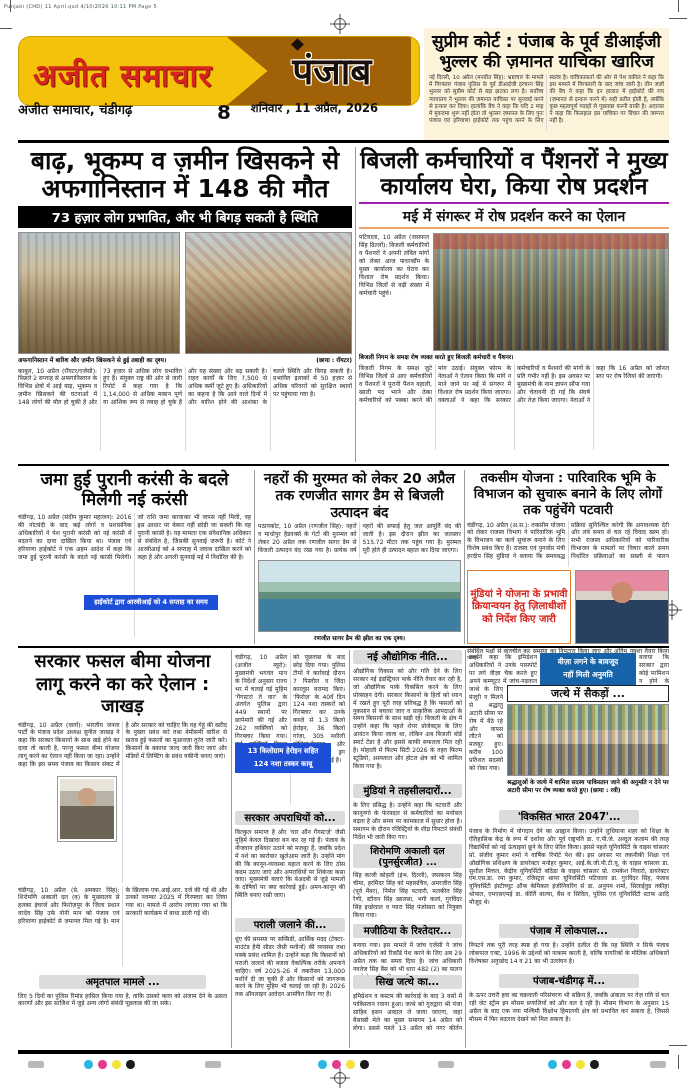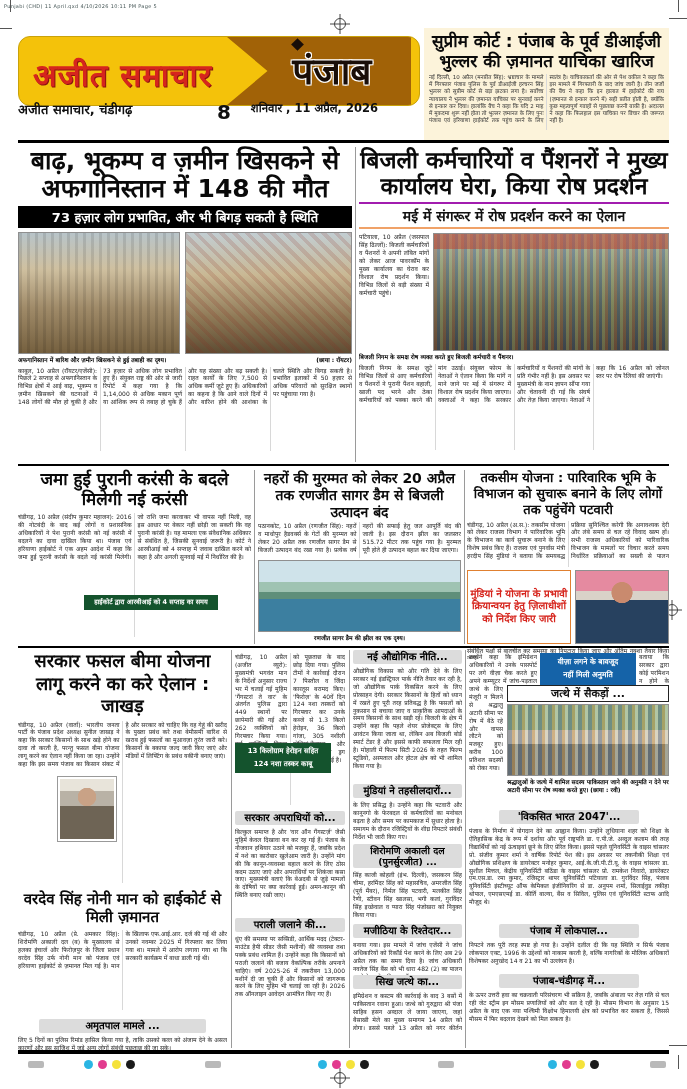--- a/index.html
+++ b/index.html
@@ -11,21 +11,21 @@
   .b6 { font-size:6px; line-height:1.32; text-align:justify; color:#232323; overflow:hidden; }
   .b55 { font-size:5.5px; line-height:1.3; text-align:justify; color:#333; overflow:hidden; }
   .c2 { column-count:2; column-gap:6px; column-rule:1px solid #d8d8d8; }
   .c4 { column-count:4; column-gap:6px; column-rule:1px solid #d8d8d8; }
   .gbar { background:#dcdcdc; font-weight:700; text-align:center; font-size:10px; line-height:14px; border-radius:2px; color:#000; overflow:hidden; white-space:nowrap; }
   .gbar2 { background:#dcdcdc; font-weight:700; text-align:center; font-size:9.5px; line-height:11px; border-radius:2px; color:#000; padding:1px 0; }
   .cap { font-size:6px; font-weight:700; color:#000; line-height:1.25; overflow:hidden; }
   .vr { position:absolute; width:1px; background:#9a9a9a; }
   .hr { position:absolute; background:#000; }
   .photo { overflow:hidden; border:1px solid #8f8f8f; }
-  .blackbox { background:#14532d; color:#fff; font-weight:700; text-align:center; overflow:hidden; }
+  .blackbox { background:#1d4ed8; color:#fff; font-weight:700; text-align:center; overflow:hidden; }
   .cropline { position:absolute; background:#555; }
   .smudge { position:absolute; width:16px; height:7px; background:#b9b9b9; border-radius:2px; }
   .dotrow { position:absolute; display:flex; gap:5px; }
   .dot { width:9px; height:9px; border-radius:50%; }
 </style>
 </head>
 <body>
 
 <div id="page">
 
@@ -134,21 +134,20 @@
   <div class="vr" style="left:231px;top:650px;height:398px;"></div>
   <div class="vr" style="left:349px;top:650px;height:398px;"></div>
   <div class="vr" style="left:465px;top:650px;height:398px;"></div>
 
   <div class="abs" style="left:18px;top:650px;width:209px;">
     <div class="hl" style="font-size:18px;line-height:1.25;">सरकार फसल बीमा योजना लागू करने का करे ऐलान : जाखड़</div>
     <div style="position:relative;margin-top:3px;height:162px;">
       <div class="b6 c2" style="height:162px;">चंडीगढ़, 10 अप्रैल (वार्ता): भारतीय जनता पार्टी के पंजाब प्रदेश अध्यक्ष सुनील जाखड़ ने कहा कि सरकार किसानों के साथ खड़े होने का दावा तो करती है, परन्तु फसल बीमा योजना लागू करने का ऐलान नहीं किया जा रहा। उन्होंने कहा कि इस समय पंजाब का किसान संकट में है और सरकार को चाहिए कि वह गेहूं की खरीद के पुख्ता प्रबंध करे तथा बेमौसमी बारिश से खराब हुई फसलों का मुआवज़ा तुरंत जारी करे। किसानों के बकाया जल्द जारी किए जाएं और मंडियों में लिफ्टिंग के प्रबंध यकीनी बनाए जाएं।</div>
       <div class="photo" style="position:absolute;left:40px;top:56px;width:58px;height:64px;border:2px solid #fff;outline:1px solid #999;background:radial-gradient(circle at 50% 30%,#c9a286 0 18%,transparent 19%),linear-gradient(180deg,#e8e4da 0 20%,#b9b2a6 20% 45%,#6e6455 45% 100%);"></div>
     </div>
-    <div class="hl" style="margin-top:7px;font-size:15px;line-height:1.25;">वरदेव सिंह नोनी मान को हाईकोर्ट से मिली ज़मानत</div>
     <div class="b6 c2" style="margin-top:3px;height:80px;">चंडीगढ़, 10 अप्रैल (प्रे. अमकार सिंह): शिरोमणि अकाली दल (ब) के मुख्यालय से हलका इंचार्ज और फिरोज़पुर के जिला प्रधान वरदेव सिंह उर्फ नोनी मान को पंजाब एवं हरियाणा हाईकोर्ट से ज़मानत मिल गई है। मान के खिलाफ एफ.आई.आर. दर्ज की गई थी और उनको नवम्बर 2025 में गिरफ्तार कर लिया गया था। मामले में आरोप लगाया गया था कि सरकारी कार्यक्रम में बाधा डाली गई थी।</div>
     <div class="gbar" style="margin-top:9px;width:80%;margin-left:10%;">अमृतपाल मामले ...</div>
     <div class="b6" style="margin-top:3px;height:26px;">लिए 5 दिनों का पुलिस रिमांड हासिल किया गया है, ताकि उसको कत्ल को अंजाम देने के असल कारणों और इस साजिश में जुड़े अन्य लोगों संबंधी पूछताछ की जा सके।</div>
   </div>
 
   <div class="abs" style="left:235px;top:650px;width:110px;">
     <div style="position:relative;margin-top:3px;height:152px;">
       <div class="b6 c2" style="height:152px;">चंडीगढ़, 10 अप्रैल (अजीत ब्यूरो): मुख्यमंत्री भगवंत मान के निर्देशों अनुसार राज्य भर में चलाई गई मुहिम 'गैंगस्टरां ते वार' के अंतर्गत पुलिस द्वारा 449 स्थानों पर छापेमारी की गई और 262 व्यक्तियों को गिरफ्तार किया गया। कई व्यक्तियों विरुद्ध कार्रवाई की गई है, जबकि 75 व्यक्तियों को पूछताछ के बाद छोड़ दिया गया। पुलिस टीमों ने कार्रवाई दौरान 7 पिस्तौल व जिंदा कारतूस बरामद किए। 'फिरोज़' के 40वें दिन 124 नशा तस्करों को गिरफ्तार कर उनके कब्जे से 1.3 किलो हेरोइन, 36 किलो गांजा, 305 नशीली गोलियां/कैप्सूल और 38,000 रुपये ड्रग मनी बरामद की गई है।</div>
       <div class="blackbox" style="position:absolute;left:0;top:90px;width:96px;height:30px;padding-top:2px;">
         <div style="font-size:7px;line-height:13px;">13 किलोग्राम हेरोइन सहित</div>

